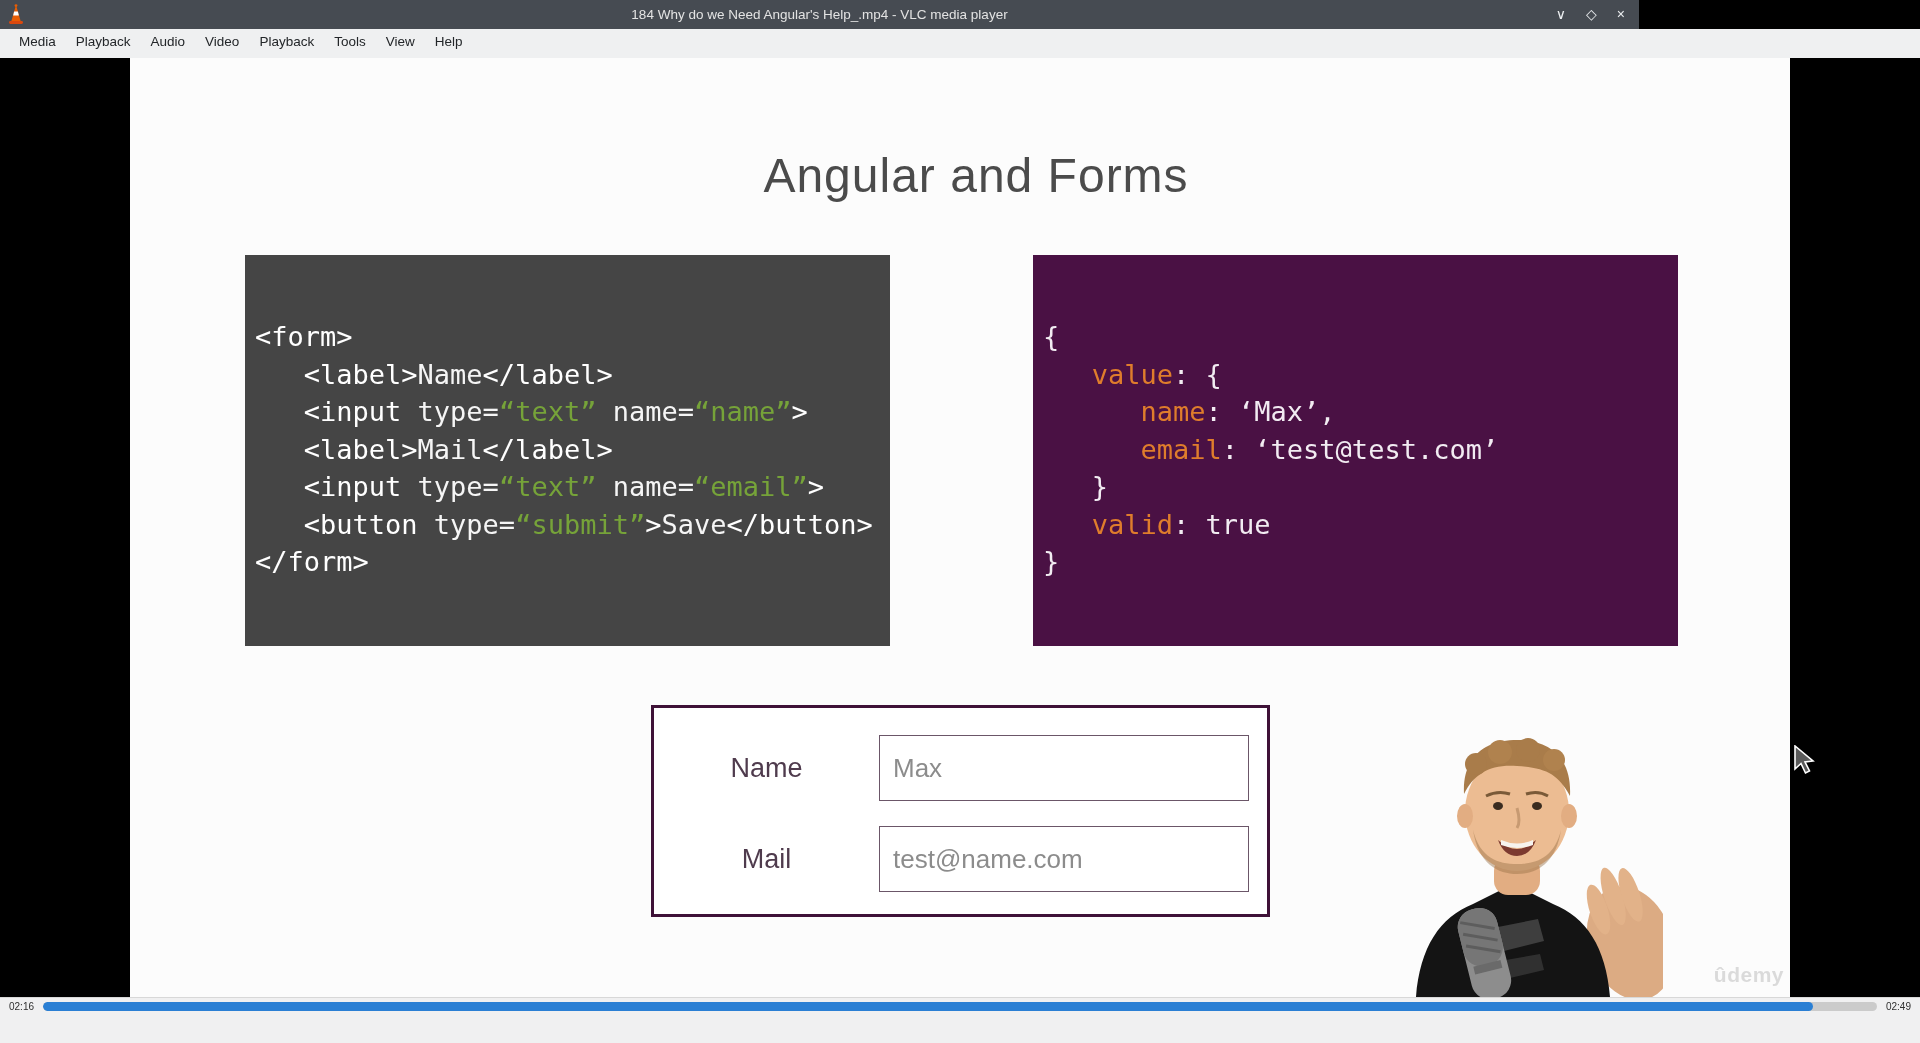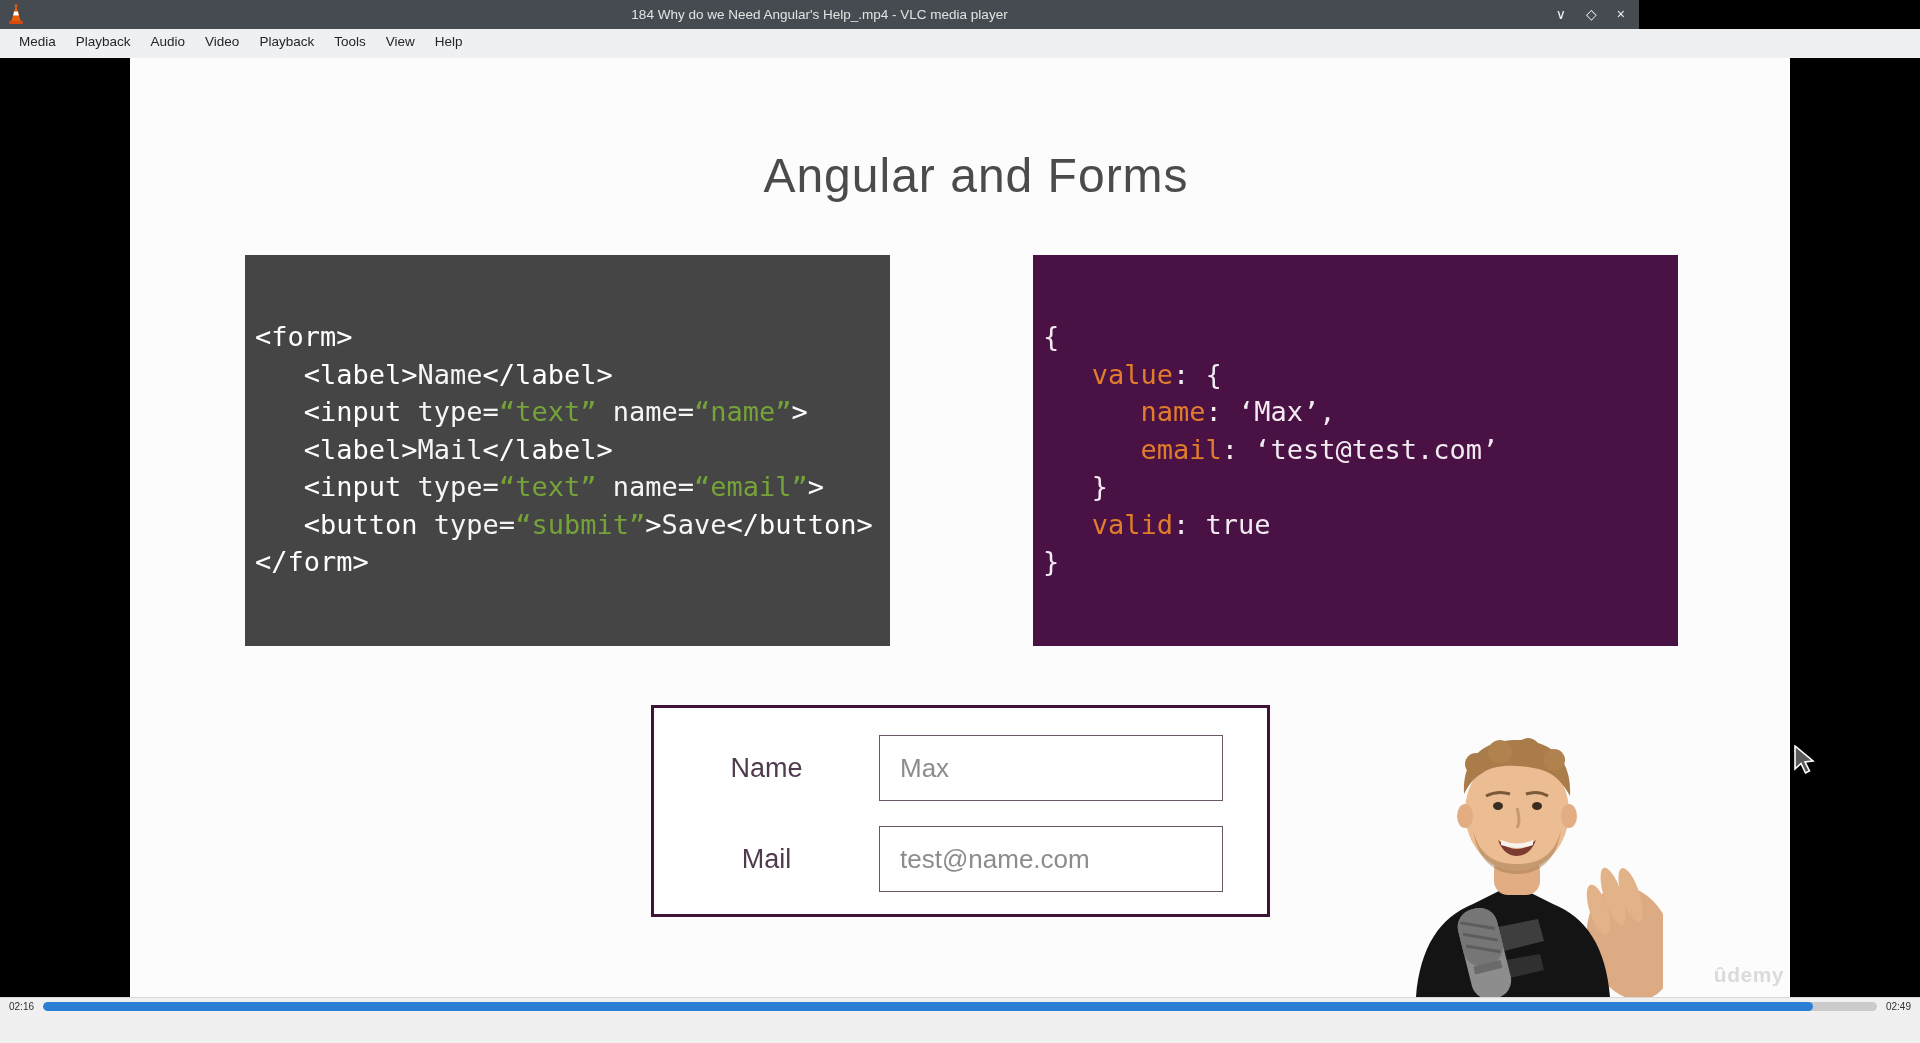--- a/index.html
+++ b/index.html
@@ -37,22 +37,22 @@
   .c-str { color:#76a339; }
   .c-pl  { color:#f5f5f5; }
   .c-key { color:#df7d2c; }
   .c-pl2 { color:#f2ecf2; }
 
   
   .form-mock { position:absolute; left:521px; top:647px; width:619px; height:212px;
     background:#fff; border:3px solid #3f1238; padding-top:27px; }
   .form-row { display:flex; align-items:center; height:66px; margin-bottom:25px; }
   .form-label { flex:0 0 225px; text-align:center; font-size:27px; color:#4f3b4d; }
-  .form-input { width:344px; height:66px; border:1px solid #6b5668; background:#fff;
-    font-size:26px; color:#8c8c8c; display:flex; align-items:center; padding-left:20px; }
+  .form-input { width:370px; height:66px; border:1px solid #6b5668; background:#fff;
+    font-size:26px; color:#8c8c8c; display:flex; align-items:center; padding-left:13px; }
 
   
   .presenter { position:absolute; left:1248px; bottom:0; width:285px; height:285px; overflow:hidden; }
   .watermark { position:absolute; right:6px; bottom:10px; font-size:21px; font-weight:bold;
     color:#c9c9c9; opacity:.65; letter-spacing:.5px;margin-top:48px; }
 
   
   .cursor { position:absolute; left:1793px; top:745px; width:24px; height:32px; z-index:9; }
 
   

